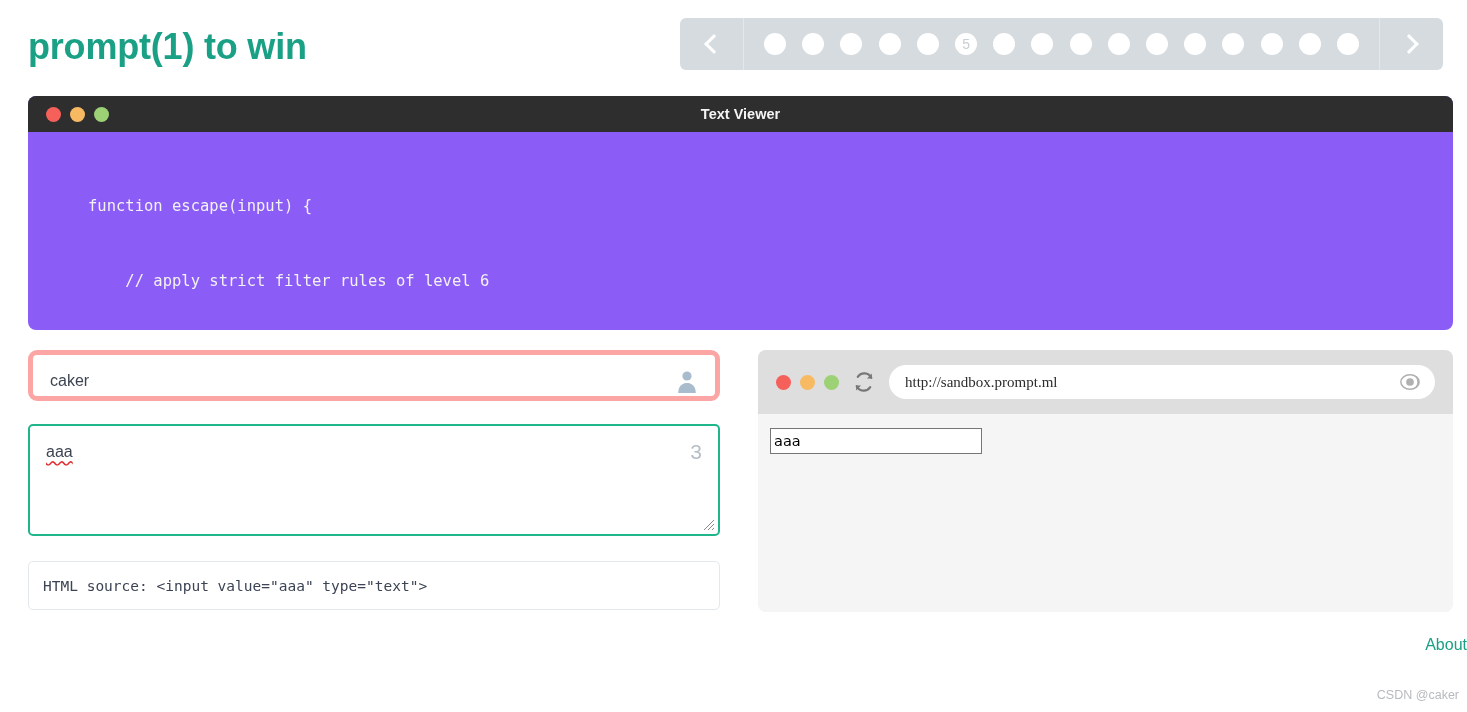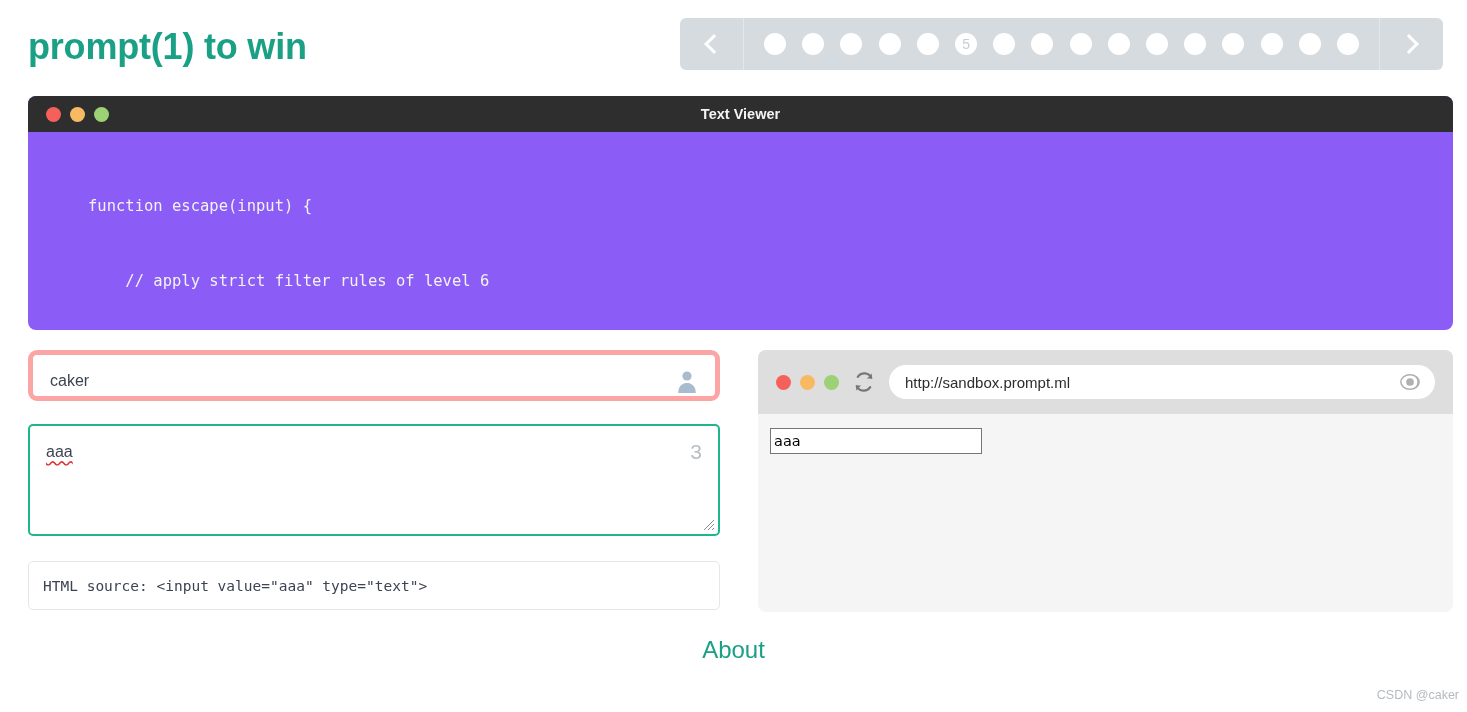--- a/index.html
+++ b/index.html
@@ -121,36 +121,37 @@
     height: 64px; background: #dedede;
     display: flex; align-items: center; padding: 0 18px;
   }
   .browser-lights { display: flex; gap: 9px; margin-right: 14px; }
   .b-light { width: 15px; height: 15px; border-radius: 50%; cursor: pointer; }
   .reload-icon { width: 22px; height: 22px; margin-right: 14px; cursor: pointer; }
   .url-bar {
     flex: 1 1 auto; height: 34px; background: #ffffff; border-radius: 17px;
     display: flex; align-items: center; padding: 8px 16px;
     position: relative;
+    font-family: Liberation Serif, serif;
   }
   .url-text { font-size: 15px; color: #2c2c2c; }
   .eye-icon { position: absolute; right: 14px; top: 6px; width: 22px; height: 22px; cursor: pointer; }
   .browser-content { position: relative; height: 198px; background: #f5f5f5; }
   .sandbox-input {
     position: absolute; left: 12px; top: 14px;
     width: 212px; height: 26px;
     border: 1px solid #767676; background: #fff;
     display: flex; align-items: center; padding: 0 3px;
     font-family: "DejaVu Sans", sans-serif; font-size: 14.5px; color: #000;
   }
 
   
   .about-link {
     position: absolute; left: 0; top: 636px; width: 1467px;
-    text-align: center; font-size: 24px; color: #1aa085;
+    text-align: right; font-size: 16px; color: #1aa085;
     text-decoration: none; cursor: pointer;
   }
   .watermark {
     position: absolute; right: 8px; top: 688px;
     font-size: 12.5px; color: #b7bbbf; margin-left: 12px;
   }
 </style>
 </head>
 <body>
 

